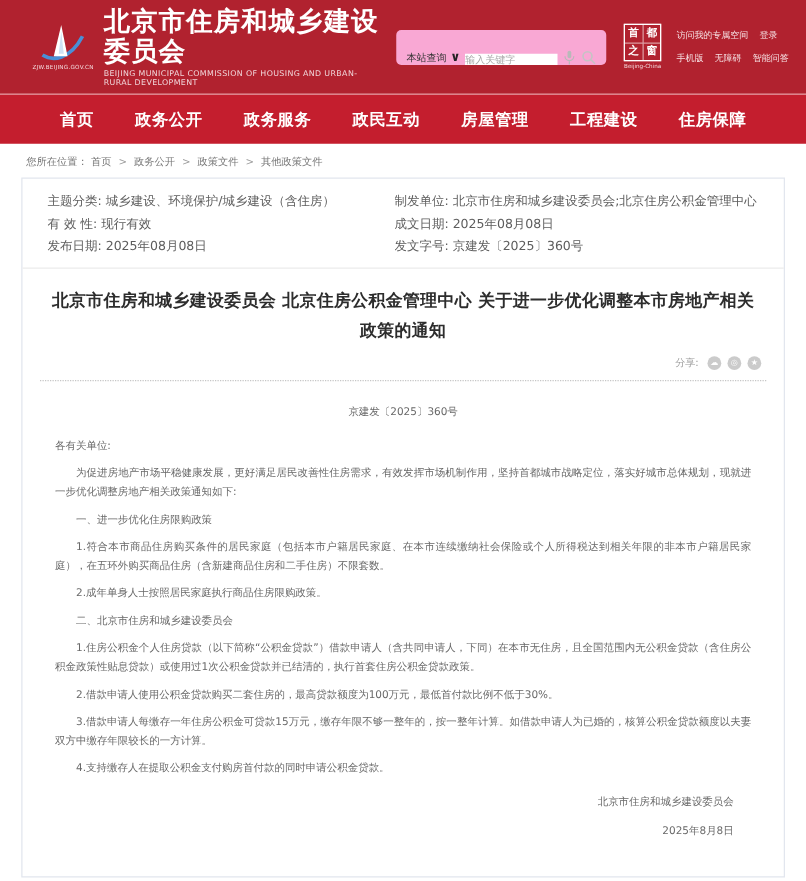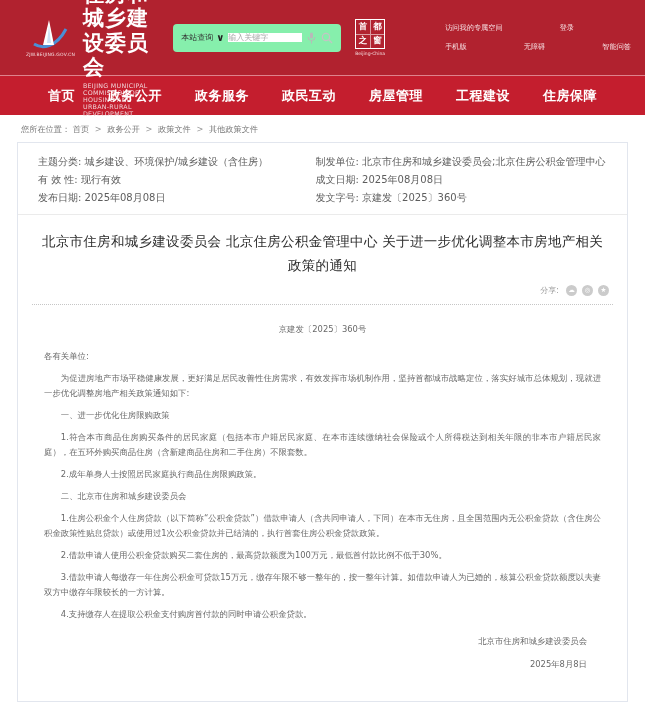--- a/index.html
+++ b/index.html
@@ -7,59 +7,59 @@
     font-family: "DejaVu Sans", "Liberation Sans", sans-serif; }
 
   
   .header { height: 75px; background: #b1222f; display: flex; align-items: center; padding: 0 14px 0 26px; }
   .logo-wrap { display: flex; flex-direction: column; align-items: center; margin-right: 8px; }
   .logo-caption { color: #f4d9dc; font-size: 4.5px; margin-top: 1px; letter-spacing: .2px; }
   .brand { display: flex; flex-direction: column; justify-content: center; }
   .site-name { color: #fff; font-size: 21px; font-weight: bold; letter-spacing: 1px; line-height: 1.15; }
   .site-name-en { color: #f0d4d8; font-size: 6.3px; margin-top: 3px; letter-spacing: .3px; }
 
-  .searchbox { margin-left: 14px; width: 168px; height: 28px; background: #86efac; border-radius: 4px;
-    display: flex; align-items: center; padding: 0 8px; flex: none; }
+  .searchbox { margin-left: 14px; width: 168px; height: 28px; background: #f9a8d4; border-radius: 4px;
+    display: flex; align-items: flex-end; padding: 0 8px; flex: none; }
   .search-scope { font-size: 8px; color: #333; white-space: nowrap; cursor: pointer; display:flex; align-items:center; }
   .chevron { font-size: 10px; font-weight: bold; color: #222; margin: 0 4px 0 3px; }
   .search-input { border: none; outline: none; flex: 1; width: 60px; font-size: 8px; color: #333;
     font-family: inherit; }
   .search-input::placeholder { color: #a8a8a8; }
   .icon-btn { display: flex; align-items: center; margin-left: 5px; cursor: pointer; }
 
   .portal { margin-left: 14px; display: flex; flex-direction: column; align-items: center; flex: none; cursor: pointer; }
   .portal-box { width: 30px; height: 30px; border: 1.5px solid #fff; display: grid;
     grid-template-columns: 1fr 1fr; grid-template-rows: 1fr 1fr; gap: 1px; background: rgba(255,255,255,.55); }
   .portal-box span { background: #b1222f; color: #fff; font-size: 8.5px; font-weight: bold;
     display: flex; align-items: center; justify-content: center; }
   .portal-caption { color: #f4d9dc; font-size: 4.5px; margin-top: 2px; }
 
   .header-links { margin-left: 12px; display: flex; flex-direction: column; gap: 9px; flex: none; }
   .hl-row { display: flex; gap: 9px; }
-  .hl-row a { color: #f6dfe2; font-size: 7.2px; text-decoration: none; white-space: nowrap; cursor: pointer; margin-left: 48px; }
+  .hl-row a { color: #f6dfe2; font-size: 7.2px; text-decoration: none; white-space: nowrap; cursor: pointer; }
 
   
   .nav { height: 40px; background: #c41e2e; border-top: 1px solid rgba(255,255,255,.45);
     display: flex; align-items: center; justify-content: space-between; padding: 0 48px; }
   .nav a { color: #fff; font-size: 13px; font-weight: bold; text-decoration: none; letter-spacing: .5px; cursor: pointer; }
 
   
   .breadcrumb { padding: 9px 0 7px 21px; font-size: 8.2px; color: #777; }
   .breadcrumb a { color: #777; text-decoration: none; cursor: pointer; }
   .breadcrumb .sep { margin: 0 3px; color: #999; }
 
   
   .article { margin: 0 17px; border: 1px solid #e2e6ee; background: #fff; min-height: 560px; }
 
   .meta { display: grid; grid-template-columns: 1fr 1.05fr; padding: 10px 20px 7px 20px;
     border-bottom: 1px solid #ebebeb; }
   .meta .cell { font-size: 10px; color: #5d5d5d; line-height: 18px; white-space: nowrap; overflow: hidden; }
   .meta .lab { color: #5d5d5d; }
 
-  .title { text-align: center; font-size: 13.5px; font-weight: normal; color: #2d2d2d;
+  .title { text-align: center; font-size: 13.5px; font-weight: bold; color: #2d2d2d;
     padding: 14px 22px 2px 22px; line-height: 24px; letter-spacing: .3px; }
 
   .share-row { display: flex; justify-content: flex-end; align-items: flex-end; gap: 5px;
     padding: 6px 18px 0 0; }
   .share-label { font-size: 8px; color: #9a9a9a; margin-right: 2px; }
   .share-icon { width: 11px; height: 11px; border-radius: 50%; background: #cbcbcb; color: #fff;
     font-size: 6.5px; line-height: 11px; text-align: center; cursor: pointer; }
 
   .dotted { margin: 8px 14px 0 14px; border-bottom: 1px dotted #c6c6c6; }
 

